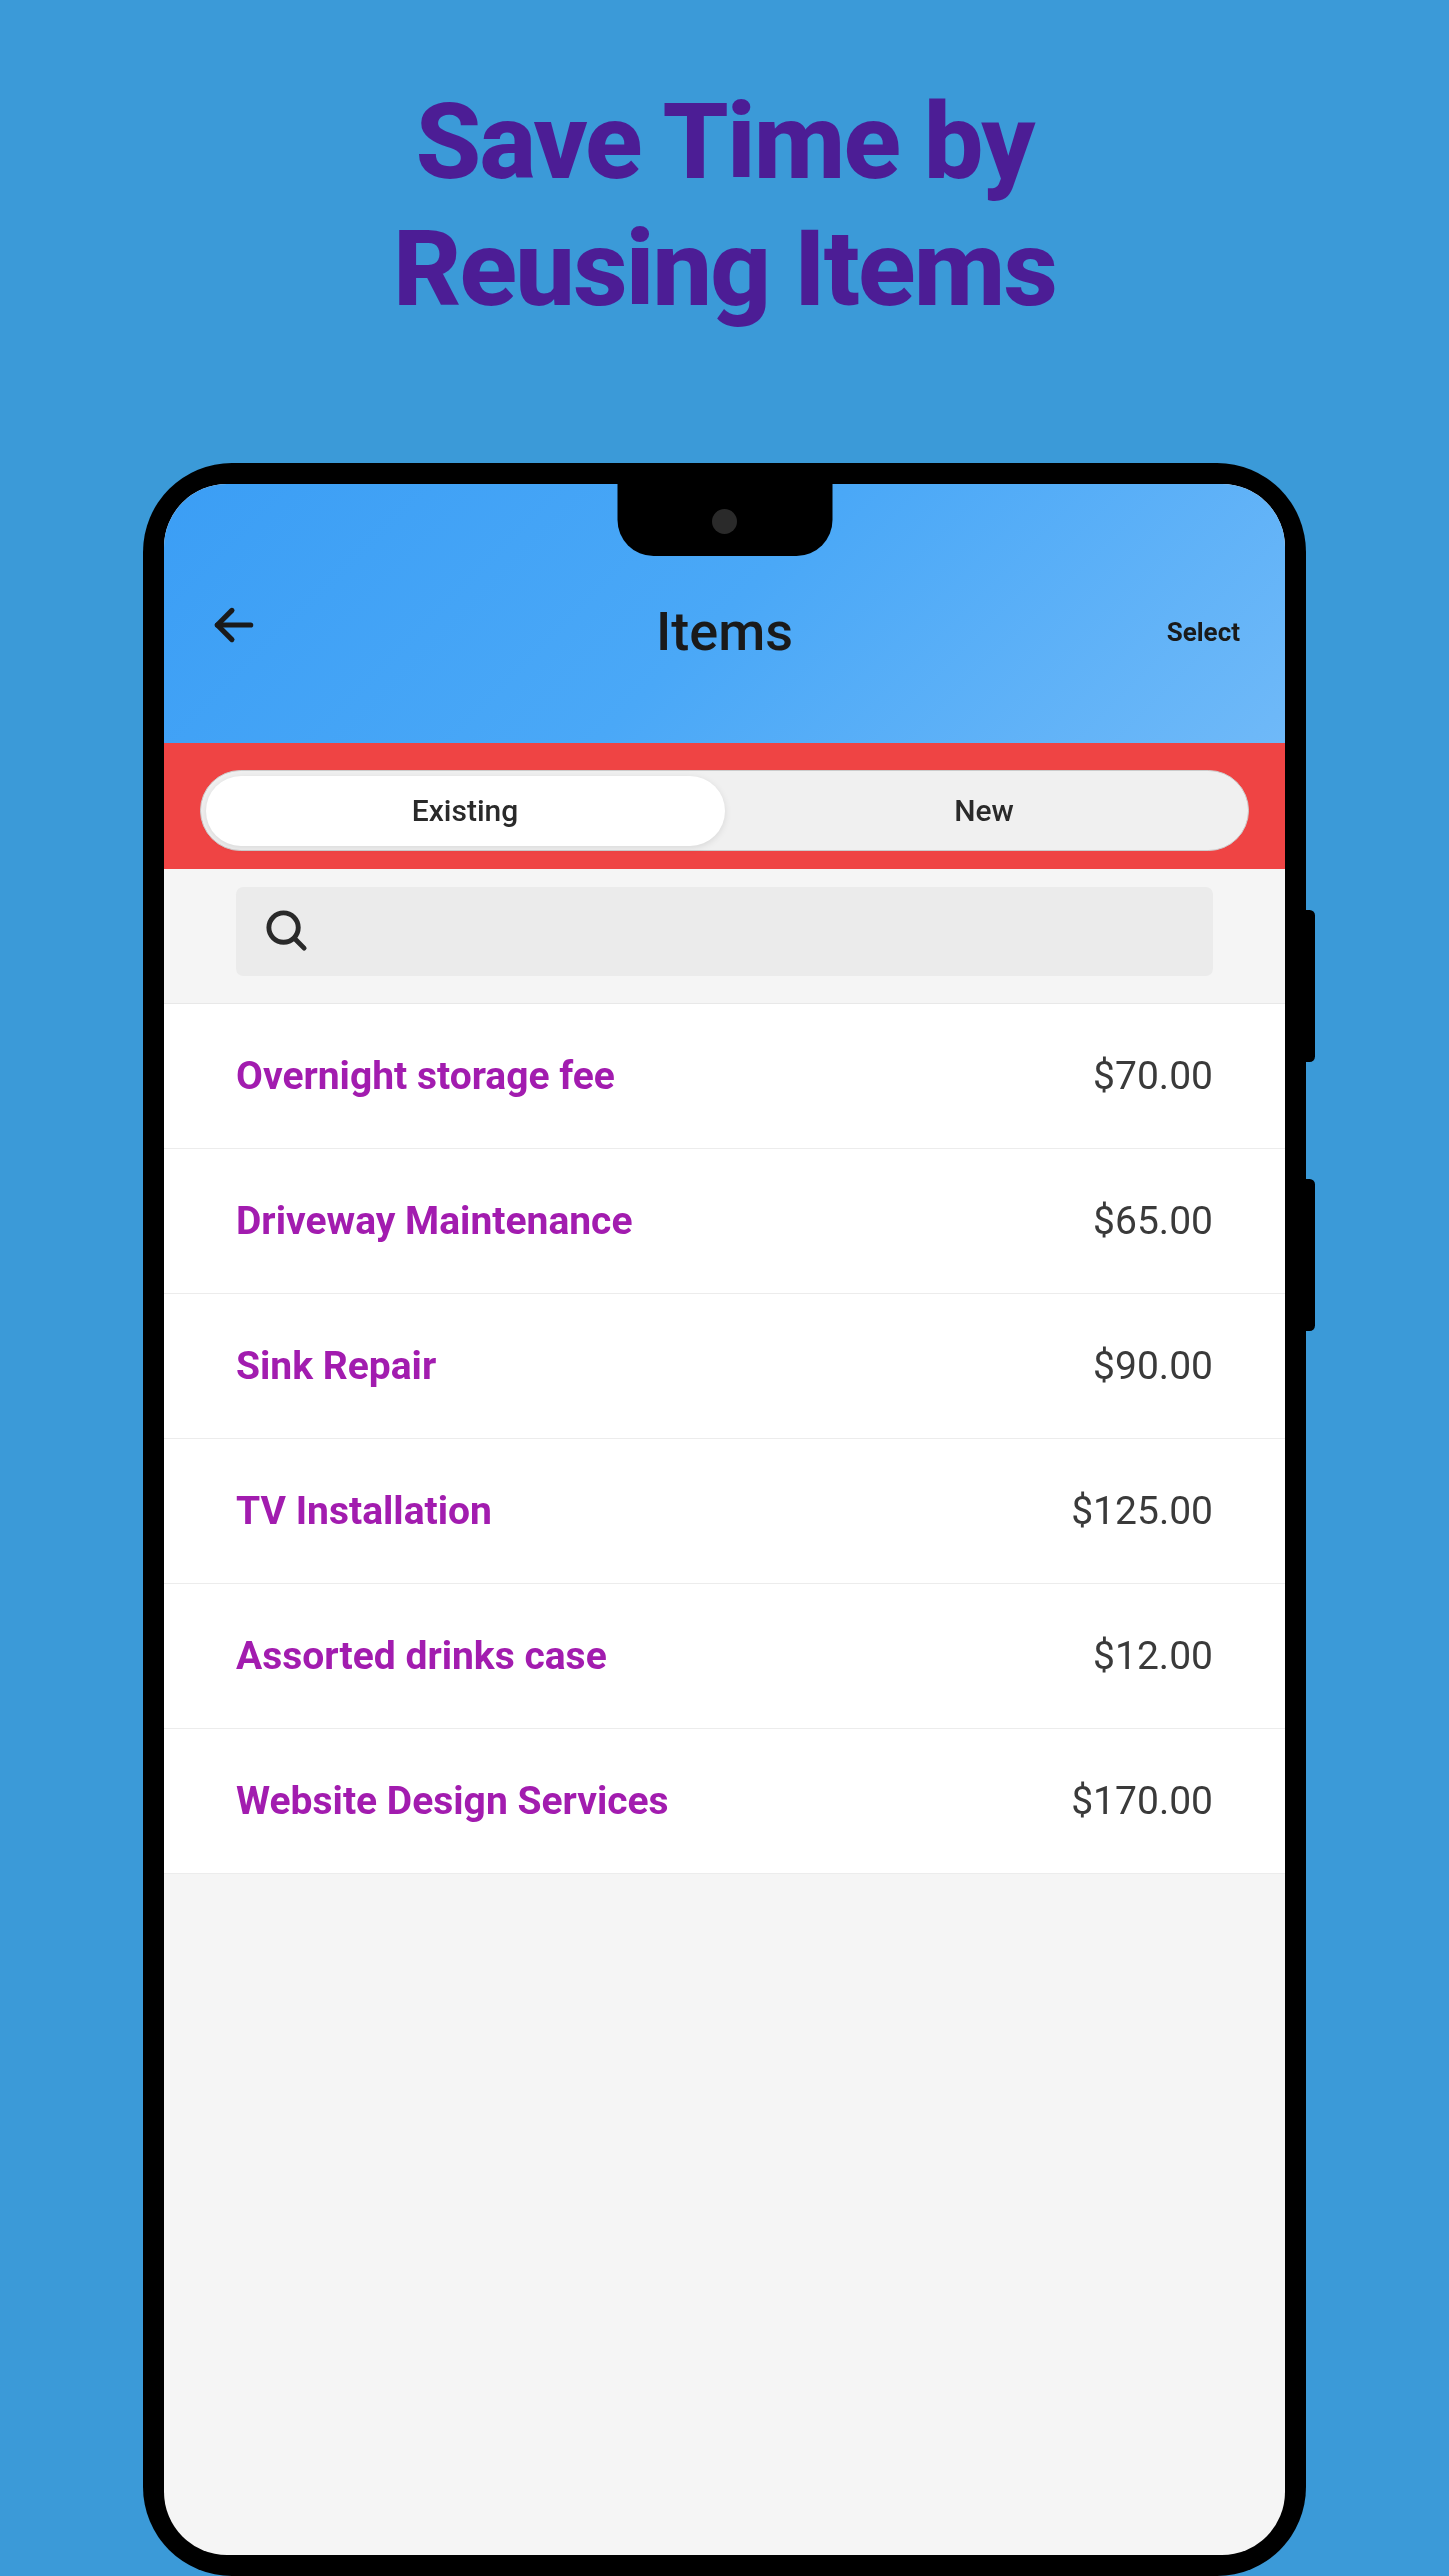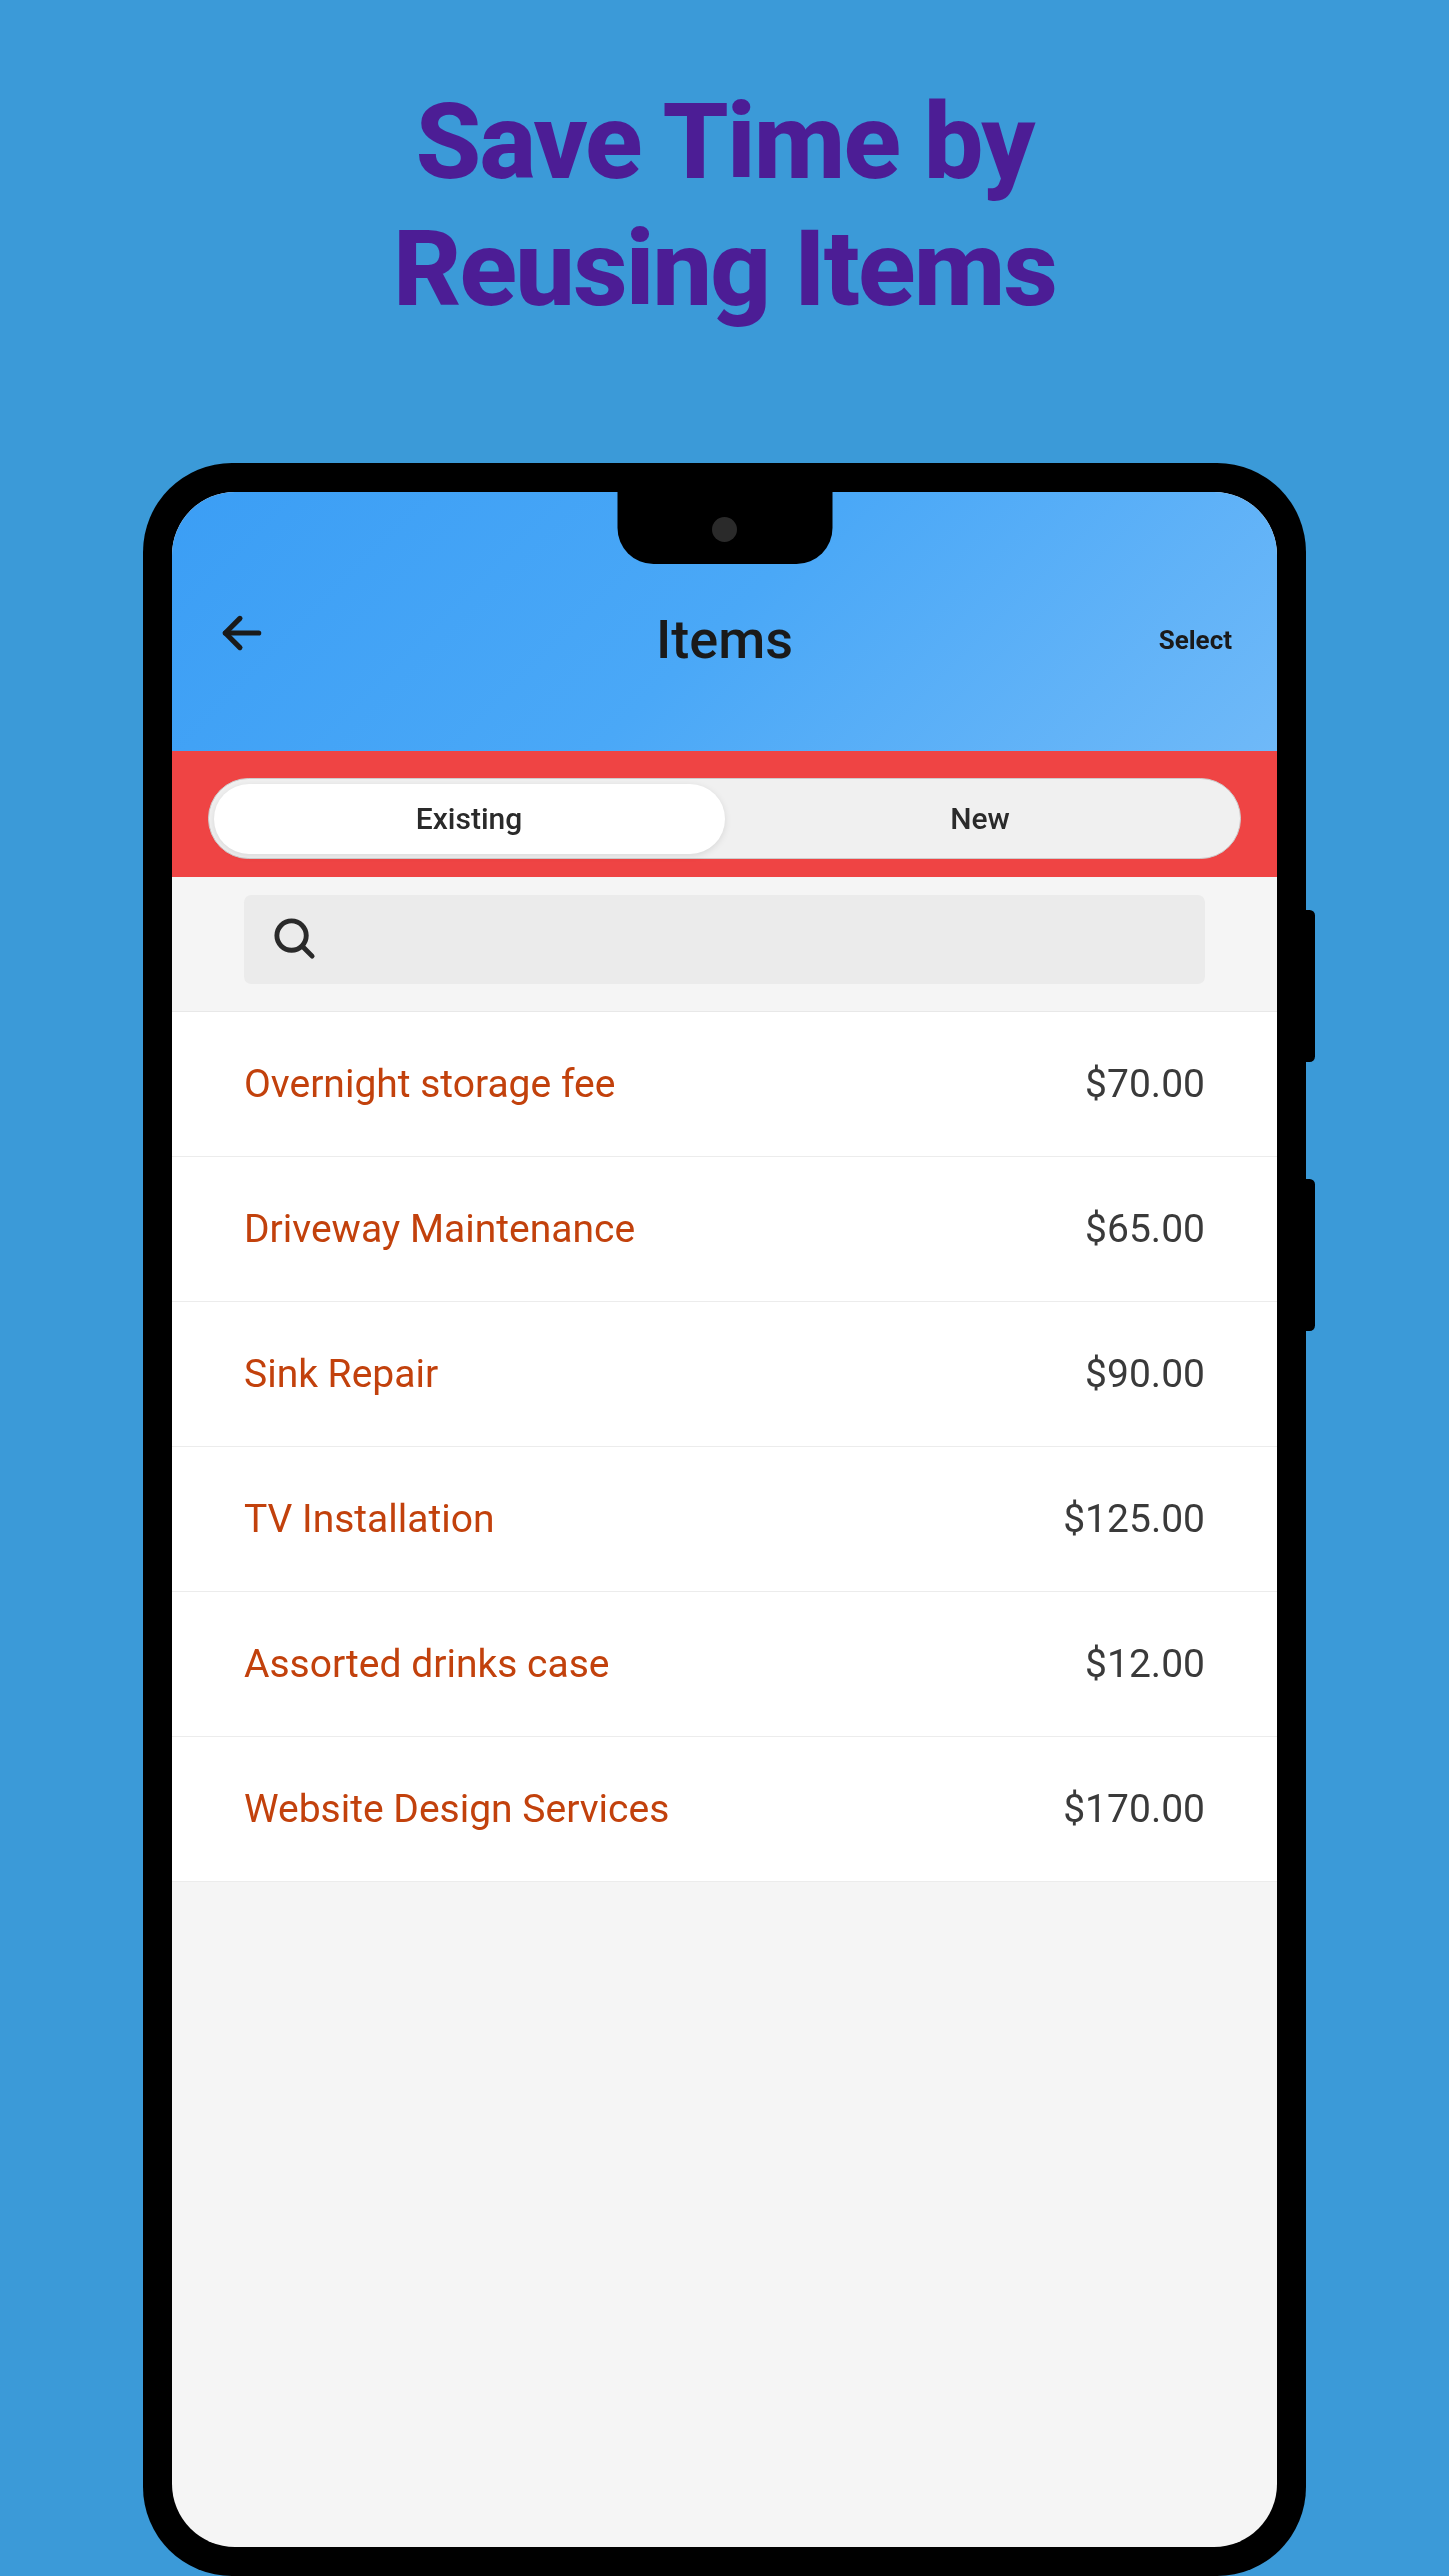--- a/index.html
+++ b/index.html
@@ -28,21 +28,21 @@
       margin-top: 79px;
       letter-spacing: -1.8px;
     }
 
     .phone-frame {
       margin-top: 130px;
       width: 1163px;
       height: 2526px;
       background: #000000;
       border-radius: 89px;
-      padding: 29px;
+      padding: 21px;
       position: relative;
     }
 
     .phone-screen {
       width: 100%;
       height: 100%;
       background: #f5f5f5;
       border-radius: 63px;
       overflow: hidden;
       position: relative;
@@ -197,22 +197,22 @@
       display: flex;
       justify-content: space-between;
       align-items: center;
       padding: 49px 72px;
       border-bottom: 1.8px solid #ececec;
       cursor: pointer;
     }
 
     .item-name {
       font-size: 39px;
-      color: #c2410c;
-      font-weight: 400;
+      color: #a21caf;
+      font-weight: 700;
     }
 
     .item-price {
       font-size: 39px;
       color: #3a3a3a;
       font-weight: 400;
     }
   </style>
 </head>
 <body>

